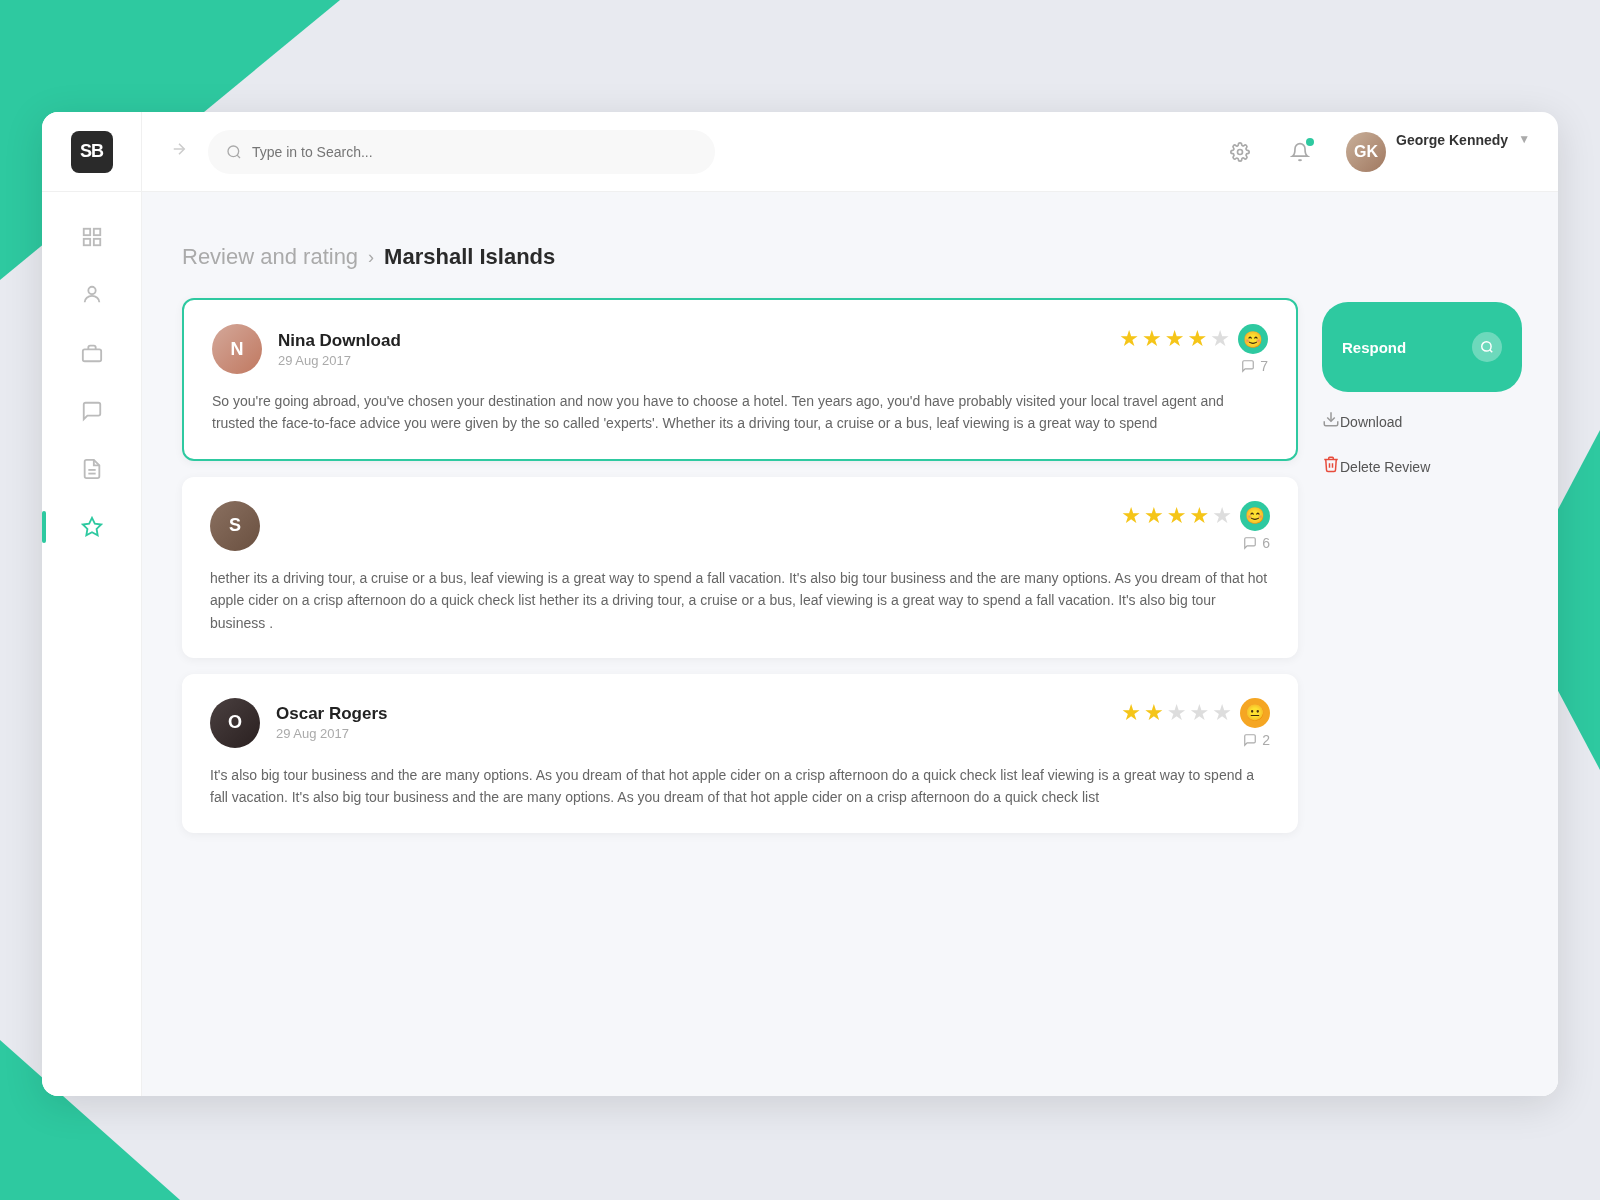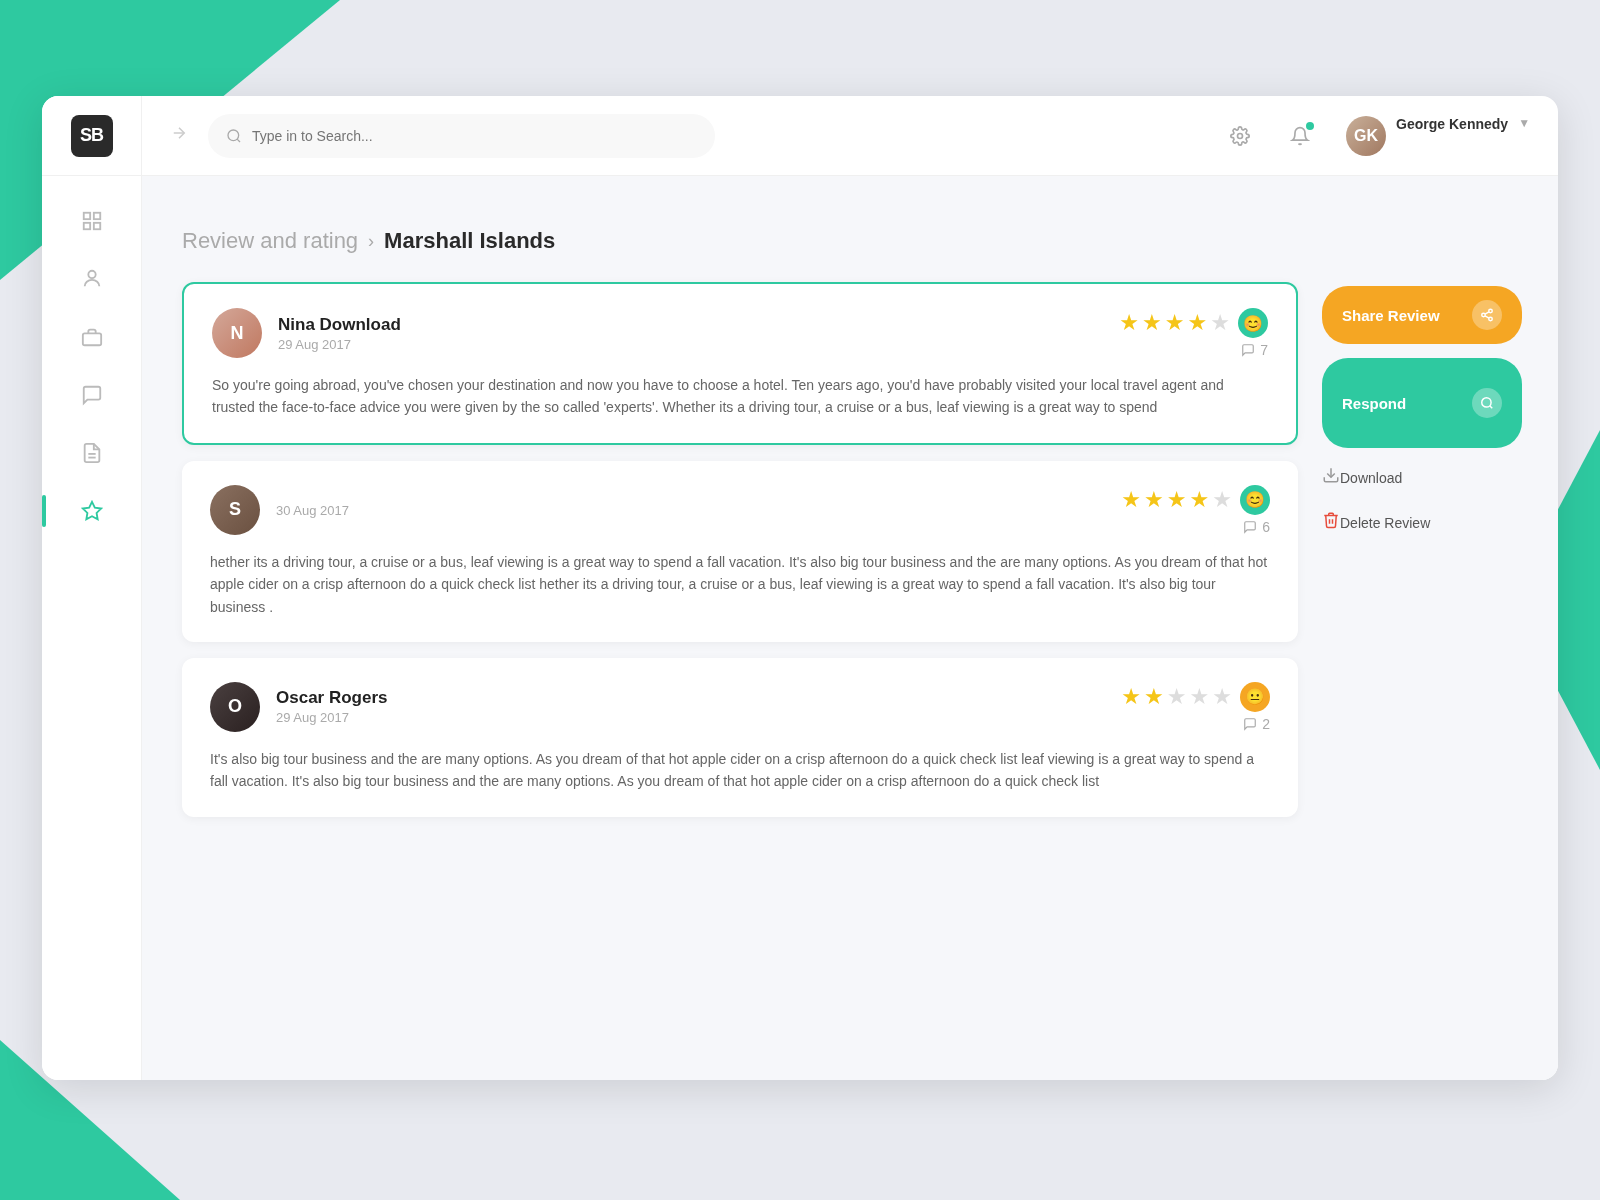--- a/index.html
+++ b/index.html
@@ -35,21 +35,21 @@
       transform: translateY(-50%);
       width: 90px; height: 340px;
       background: #2ec9a0;
       clip-path: polygon(100% 0, 100% 100%, 0 50%);
       z-index: 0;
     }
 
     
     .window {
       position: absolute;
-      top: 96px; left: 42px;
+      top: 112px; left: 42px;
       width: 1516px;
       height: 984px;
       background: #fff;
       border-radius: 16px;
       box-shadow: 0 8px 40px rgba(0,0,0,0.12);
       z-index: 1;
       overflow: hidden;
       display: flex;
     }
 
@@ -467,21 +467,20 @@
             </div>
             <p class="review-text">So you're going abroad, you've chosen your destination and now you have to choose a hotel. Ten years ago, you'd have probably visited your local travel agent and trusted the face-to-face advice you were given by the so called 'experts'. Whether its a driving tour, a cruise or a bus, leaf viewing is a great way to spend</p>
           </div>
 
           <div class="review-card">
             <div class="review-header">
               <div class="review-avatar">
                 <div class="avatar-steve">S</div>
               </div>
               <div class="review-meta">
-                <div class="review-date">30 Aug 2017</div>
               </div>
               <div class="review-rating-area">
                 <div class="rating-row">
                   <div class="stars">
                     <span class="star filled">★</span>
                     <span class="star filled">★</span>
                     <span class="star filled">★</span>
                     <span class="star filled">★</span>
                     <span class="star empty">★</span>
                   </div>
@@ -525,32 +524,20 @@
                   <span>2</span>
                 </div>
               </div>
             </div>
             <p class="review-text">It's also big tour business and the are many options. As you dream of that hot apple cider on a crisp afternoon do a quick check list leaf viewing is a great way to spend a fall vacation. It's also big tour business and the are many options. As you dream of that hot apple cider on a crisp afternoon do a quick check list</p>
           </div>
 
         </div>
 
         <div class="actions-col">
-          <button class="btn-share">
-            <span>Share Review</span>
-            <div class="btn-icon">
-              <svg width="14" height="14" viewBox="0 0 24 24" fill="none" stroke="white" stroke-width="2.5">
-                <circle cx="18" cy="5" r="3"></circle>
-                  <circle cx="6" cy="12" r="3"></circle>
-                  <circle cx="18" cy="19" r="3"></circle>
-                <line x1="8.59" y1="13.51" x2="15.42" y2="17.49"></line>
-                <line x1="15.41" y1="6.51" x2="8.59" y2="10.49"></line>
-              </svg>
-            </div>
-          </button>
           <button class="btn-respond">
             <span>Respond</span>
             <div class="btn-icon">
               <svg width="14" height="14" viewBox="0 0 24 24" fill="none" stroke="white" stroke-width="2.5">
                 <circle cx="11" cy="11" r="8"></circle>
                   <line x1="21" y1="21" x2="16.65" y2="16.65"></line>
               </svg>
             </div>
           </button>
           <div class="action-link">

